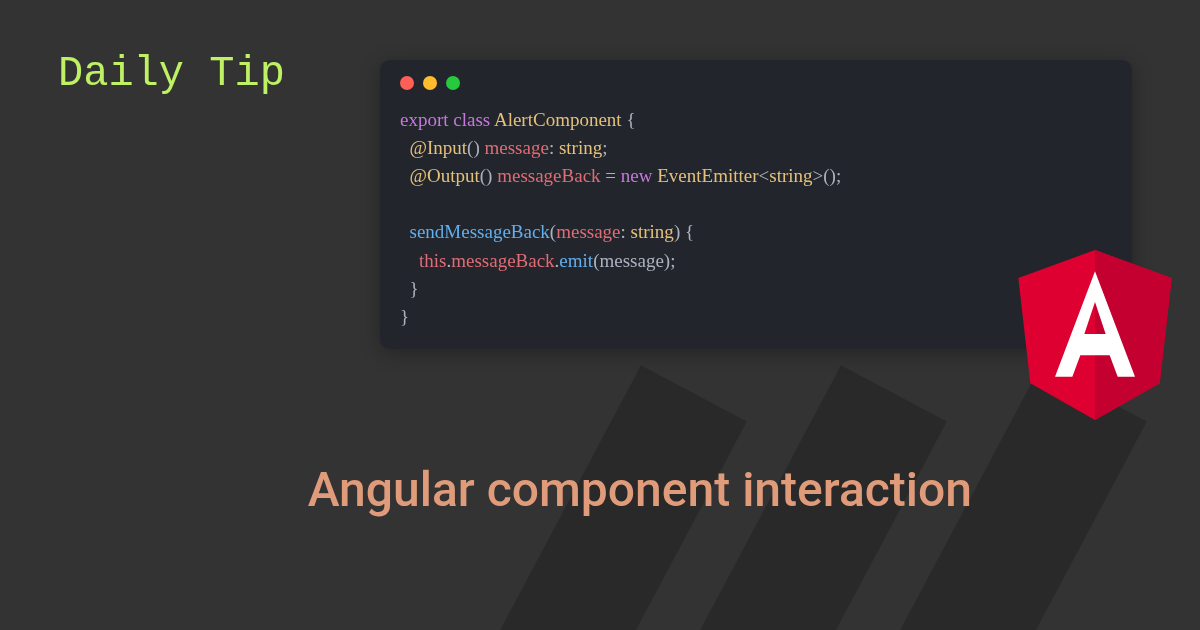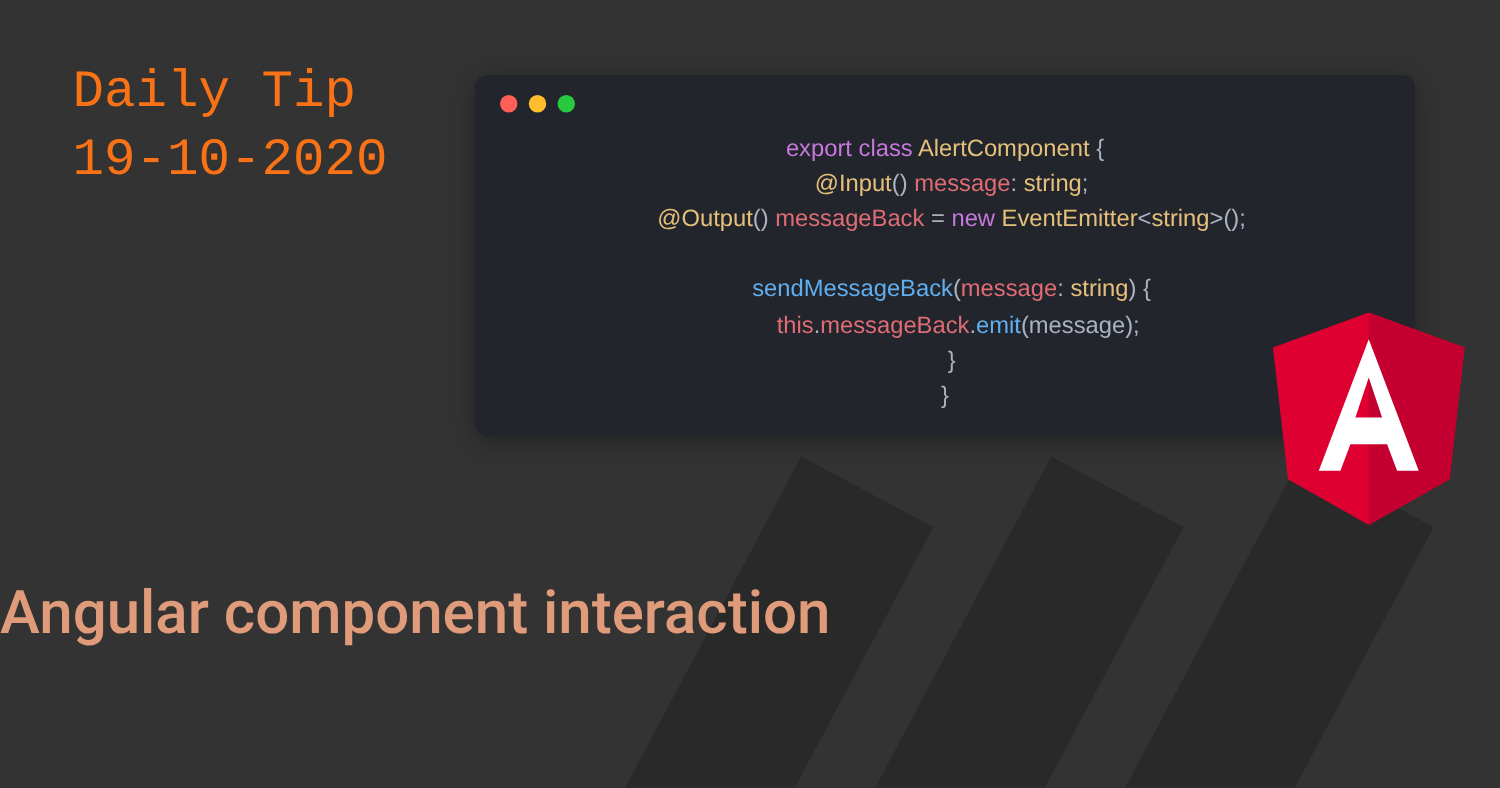--- a/index.html
+++ b/index.html
@@ -18,21 +18,21 @@
     opacity: 0.18;
   }
   .bg-shape {
     position: absolute;
     background: #000;
   }
   .daily-tip {
     position: absolute;
     top: 48px;
     left: 58px;
-    color: #f97316;
+    color: #bef264;
     font-size: 42px;
     line-height: 1.28;
     font-weight: 400;
   }
   .code-window {
     position: absolute;
     top: 60px;
     left: 380px;
     width: 752px;
     background: #22252b;
@@ -50,55 +50,53 @@
     height: 14px;
     border-radius: 50%;
   }
   .traffic-light.red { background: #ff5f56; }
   .traffic-light.yellow { background: #ffbd2e; }
   .traffic-light.green { background: #27c93f; }
   .code {
     font-size: 19px;
     line-height: 1.48;
     white-space: pre;
-    font-family: Liberation Sans, sans-serif;
-    text-align: center;
+    font-family: Liberation Serif, serif;
   }
   .angular-logo {
     position: absolute;
     top: 250px;
     left: 1010px;
     width: 170px;
     height: 180px;
   }
   .article-title {
     position: absolute;
     top: 460px;
     left: 0;
     width: 972px;
-    text-align: left;
+    text-align: right;
     color: #e09b7a;
     font-size: 48px;
     line-height: 1.25;
     font-weight: 500;
     font-family: -apple-system, BlinkMacSystemFont, 'Segoe UI', Roboto, sans-serif;
   }
 </style>
 </head>
 <body>
 
 <div class="bg-shapes">
   <div class="bg-shape" style="left:540px; top:370px; width:120px; height:400px; transform:rotate(28deg);"></div>
   <div class="bg-shape" style="left:740px; top:370px; width:120px; height:400px; transform:rotate(28deg);"></div>
   <div class="bg-shape" style="left:940px; top:370px; width:120px; height:400px; transform:rotate(28deg);"></div>
 </div>
 
 <div class="daily-tip">
   <div>Daily Tip</div>
-  <div>19-10-2020</div>
 </div>
 
 <div class="code-window">
   <div class="traffic-lights">
     <div class="traffic-light red"></div>
     <div class="traffic-light yellow"></div>
     <div class="traffic-light green"></div>
   </div>
   <div class="code" id="code-block"><div><span style="color: rgb(198, 120, 221);">export</span><span style="color: rgb(171, 178, 191);"> </span><span style="color: rgb(198, 120, 221);">class</span><span style="color: rgb(171, 178, 191);"> </span><span style="color: rgb(229, 192, 123);">AlertComponent</span><span style="color: rgb(171, 178, 191);"> {</span></div><div><span style="color: rgb(171, 178, 191);">  </span><span style="color: rgb(229, 192, 123);">@Input</span><span style="color: rgb(171, 178, 191);">() </span><span style="color: rgb(224, 108, 117);">message</span><span style="color: rgb(171, 178, 191);">: </span><span style="color: rgb(229, 192, 123);">string</span><span style="color: rgb(171, 178, 191);">;</span></div><div><span style="color: rgb(171, 178, 191);">  </span><span style="color: rgb(229, 192, 123);">@Output</span><span style="color: rgb(171, 178, 191);">() </span><span style="color: rgb(224, 108, 117);">messageBack</span><span style="color: rgb(171, 178, 191);"> = </span><span style="color: rgb(198, 120, 221);">new</span><span style="color: rgb(171, 178, 191);"> </span><span style="color: rgb(229, 192, 123);">EventEmitter</span><span style="color: rgb(171, 178, 191);">&lt;</span><span style="color: rgb(229, 192, 123);">string</span><span style="color: rgb(171, 178, 191);">&gt;();</span></div><div>&nbsp;</div><div><span style="color: rgb(171, 178, 191);">  </span><span style="color: rgb(97, 175, 239);">sendMessageBack</span><span style="color: rgb(171, 178, 191);">(</span><span style="color: rgb(224, 108, 117);">message</span><span style="color: rgb(171, 178, 191);">: </span><span style="color: rgb(229, 192, 123);">string</span><span style="color: rgb(171, 178, 191);">) {</span></div><div><span style="color: rgb(171, 178, 191);">    </span><span style="color: rgb(224, 108, 117);">this</span><span style="color: rgb(171, 178, 191);">.</span><span style="color: rgb(224, 108, 117);">messageBack</span><span style="color: rgb(171, 178, 191);">.</span><span style="color: rgb(97, 175, 239);">emit</span><span style="color: rgb(171, 178, 191);">(</span><span style="color: rgb(171, 178, 191);">message</span><span style="color: rgb(171, 178, 191);">);</span></div><div><span style="color: rgb(171, 178, 191);">  }</span></div><div><span style="color: rgb(171, 178, 191);">}</span></div></div>
 </div>

